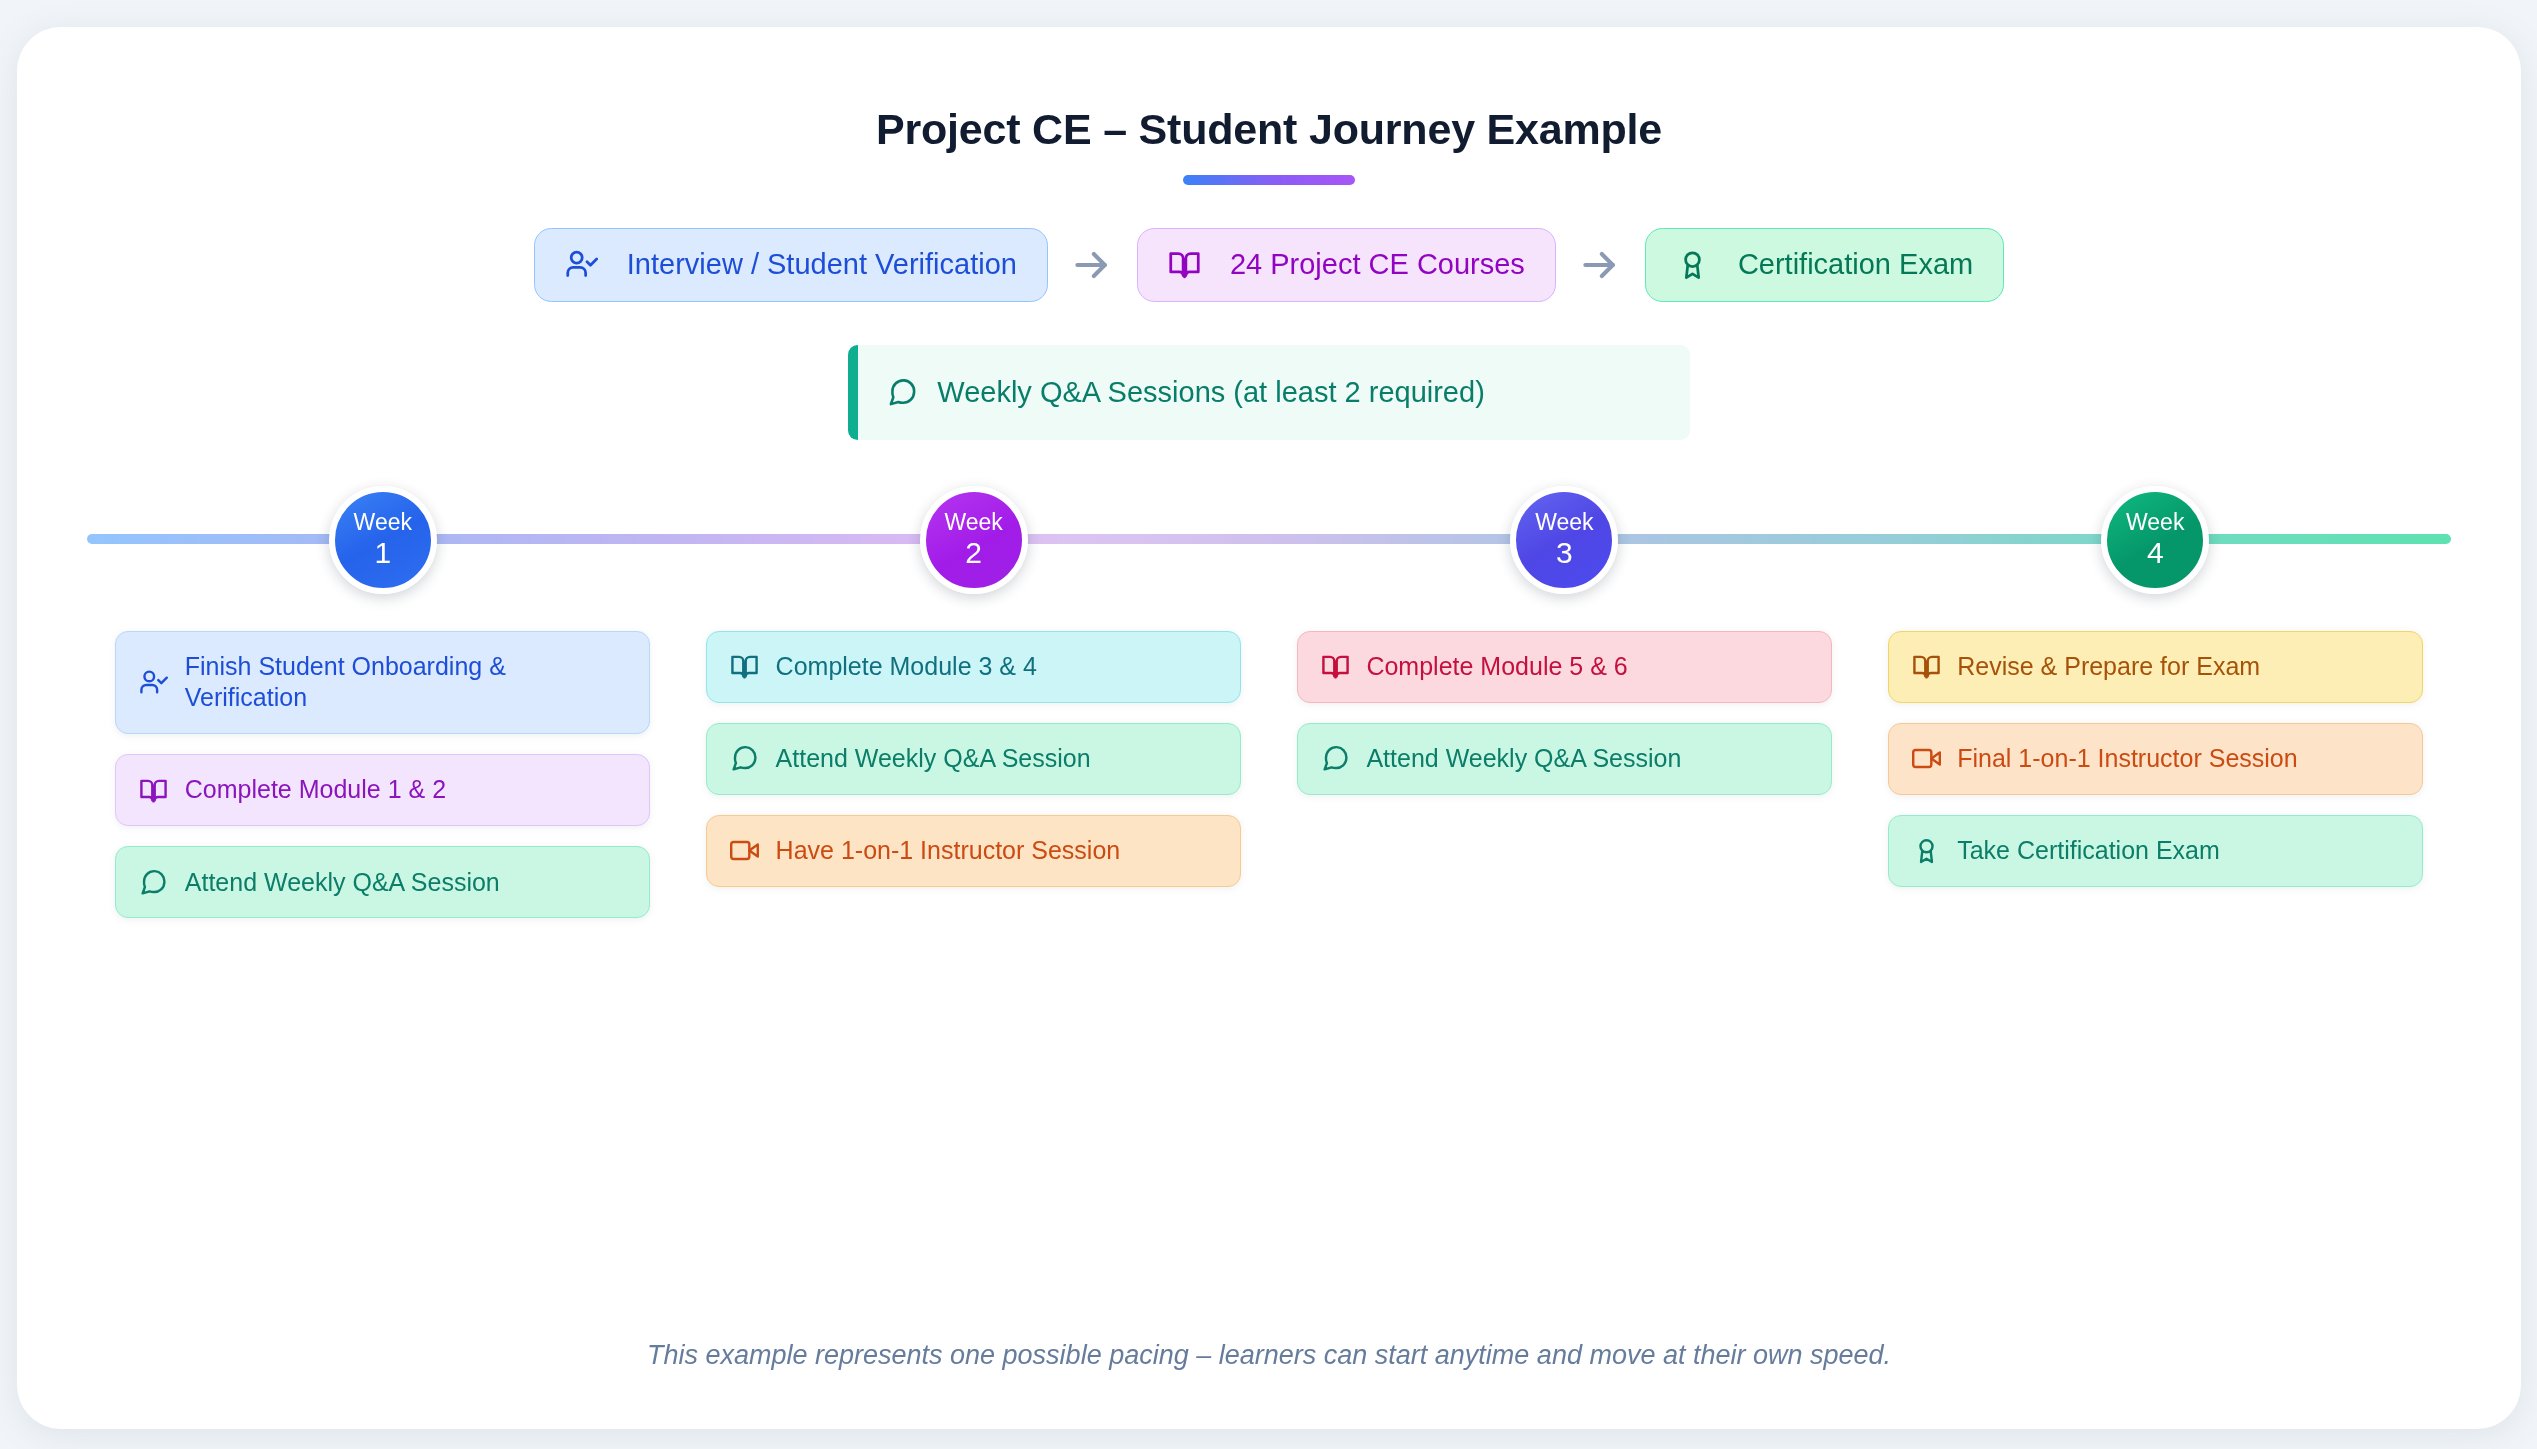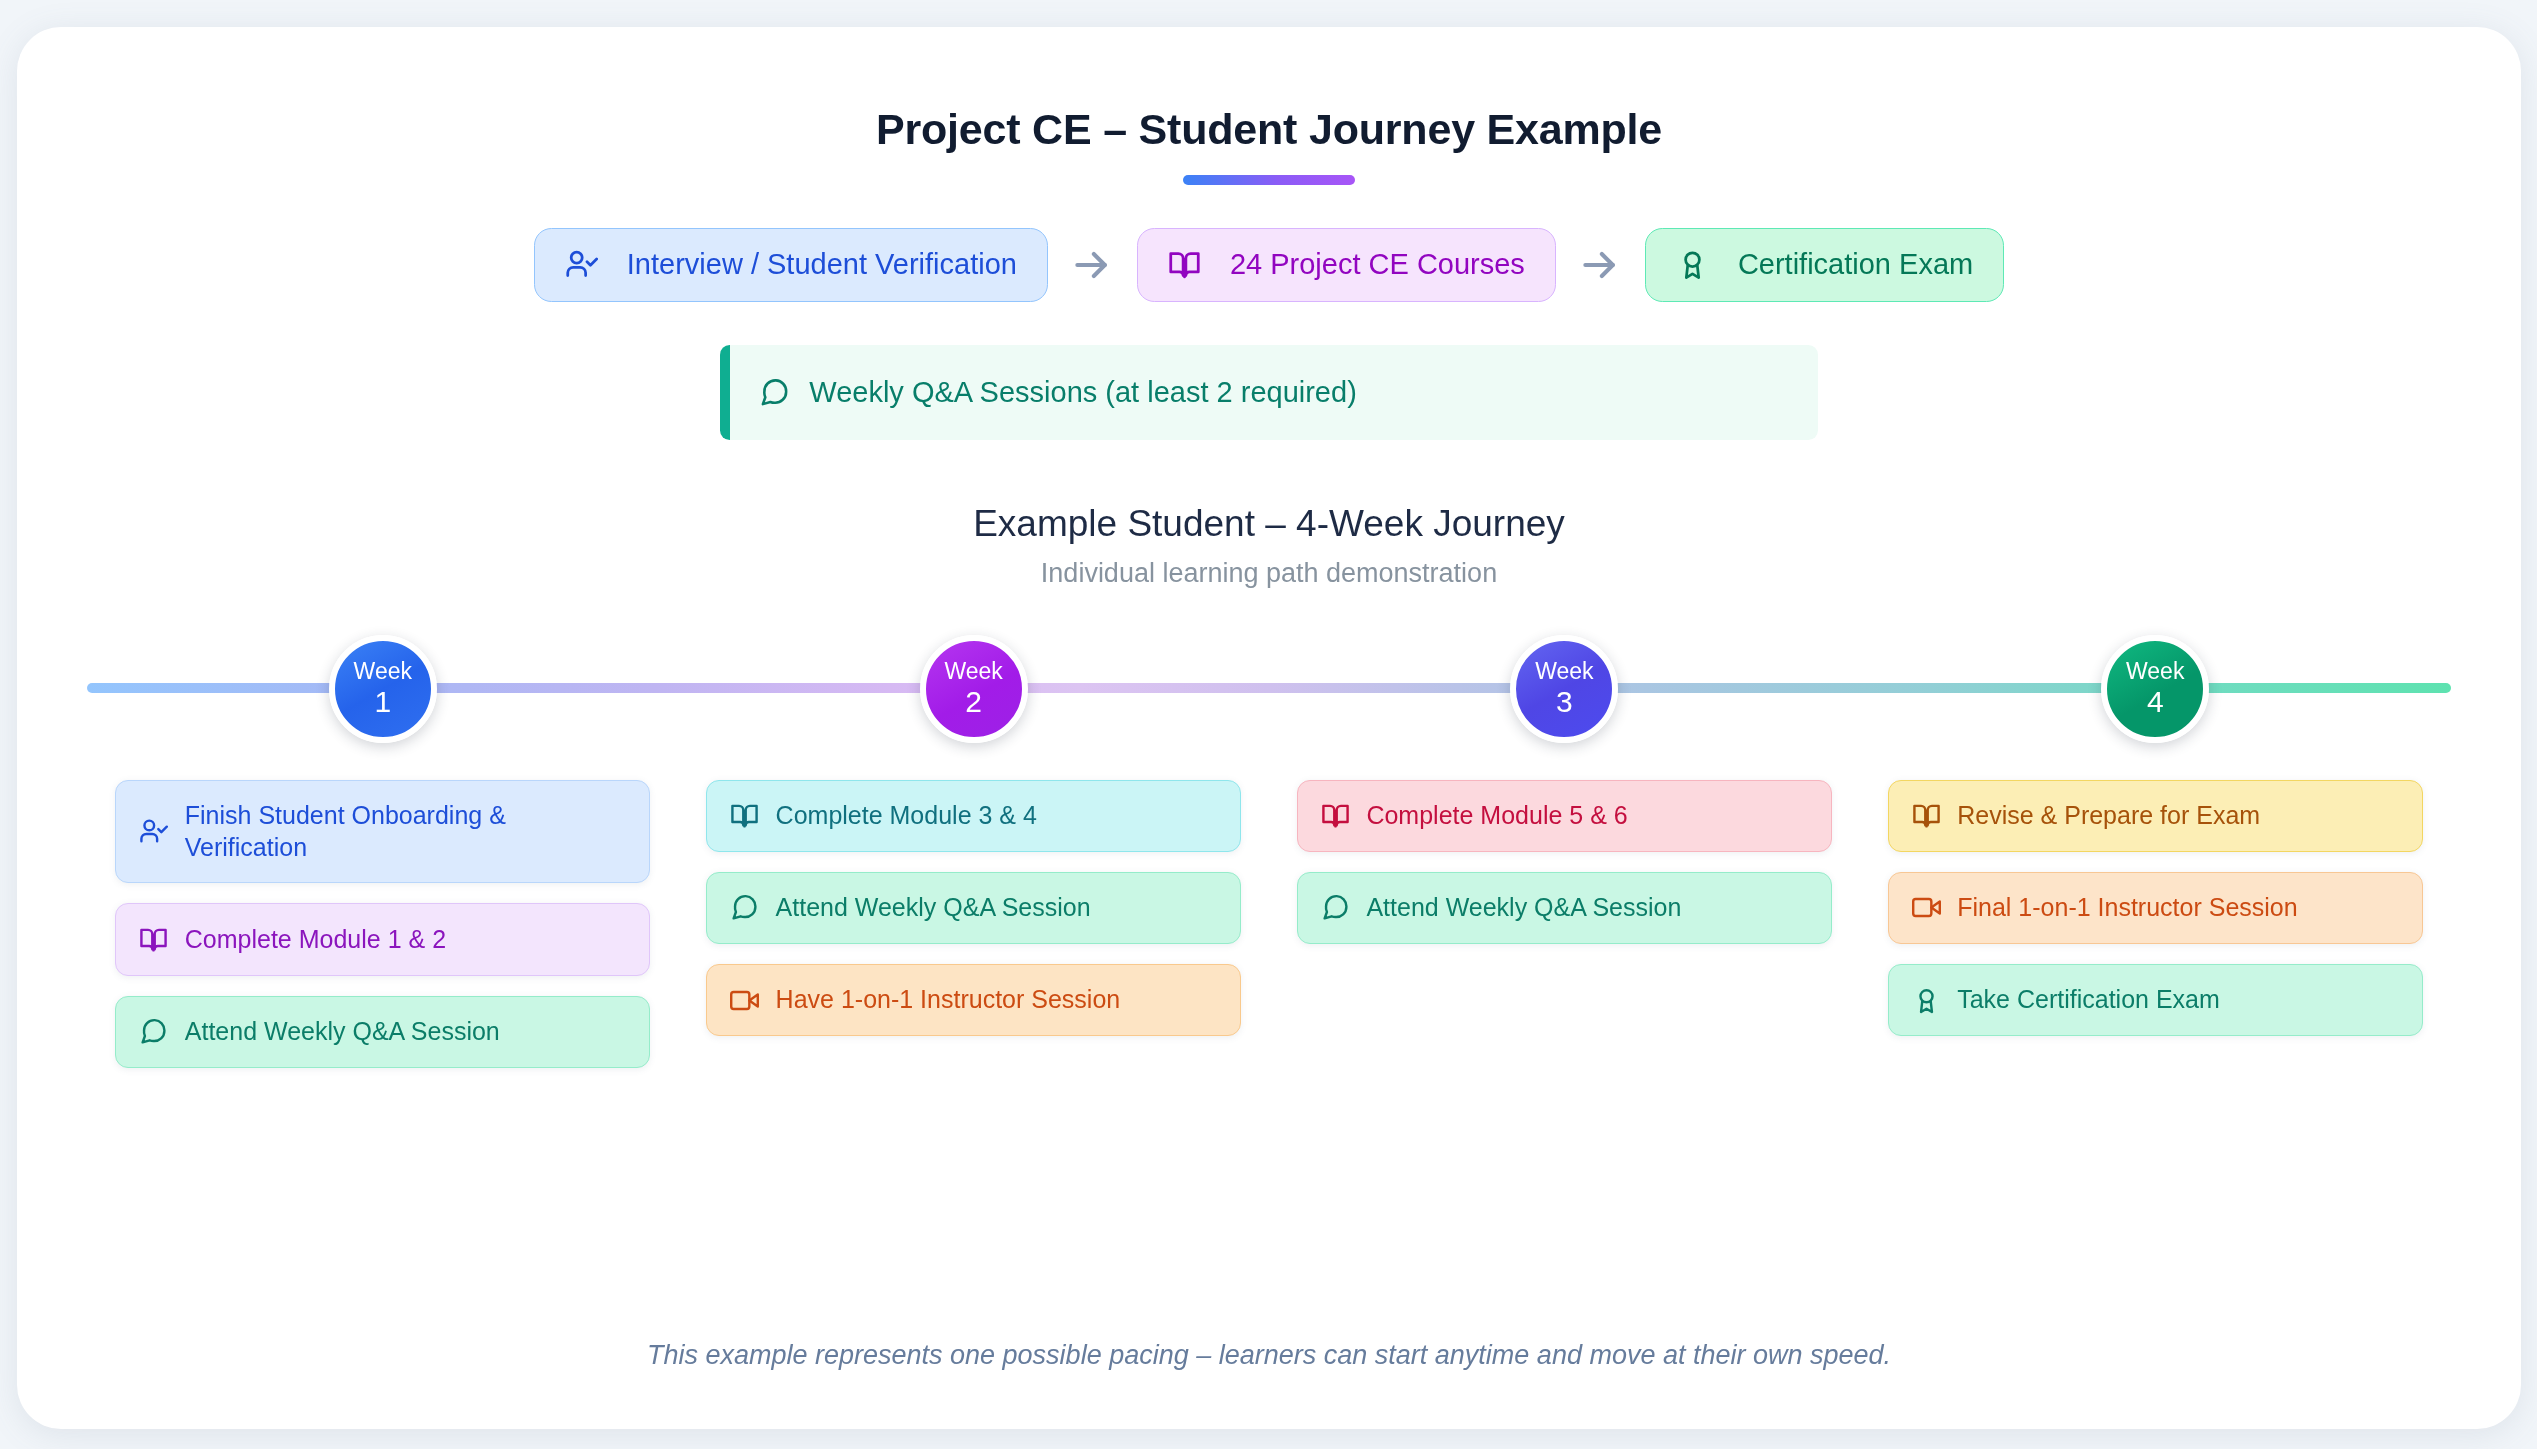--- a/index.html
+++ b/index.html
@@ -88,21 +88,21 @@
     align-items: center;
     gap: 19.3px;
     height: 95px;
     padding: 0 29px;
     font-size: 29px;
     border-radius: 9.7px;
     border-left-width: 10.6px;
     border-left-style: solid;
   }
   .banner .b-ico { display: flex; align-items: center; }
-  .banner-teal   { background: #eefbf6; border-left-color: #0fae91; color: #087e6a; width: 1098px; }
+  .banner-teal   { background: #eefbf6; border-left-color: #0fae91; color: #087e6a; width: 842px; }
   .banner-orange { background: #fef3ea; border-left-color: #f2730c; color: #d2521b; width: 966px; }
 
   
   .section-head { text-align: center; margin-top: 62px; }
   .section-title {
     font-size: 37px;
     color: #1e2b45;
     line-height: 1.18;
   }
   .section-sub {
@@ -265,24 +265,20 @@
         <div class="banner banner-teal">
           <span class="b-ico">
             <svg width="31" height="31" viewBox="0 0 24 24" fill="none" stroke="currentColor" stroke-width="2" stroke-linecap="round" stroke-linejoin="round">
               <path d="M21 11.5a8.4 8.4 0 0 1-9 8.4 9 9 0 0 1-3.2-.6L3 21l1.9-5.3A8.4 8.4 0 0 1 4.2 11a8.4 8.4 0 0 1 8.4-8.4h.5A8.4 8.4 0 0 1 21 11z"></path>
             </svg>
           </span>
           <span>Weekly Q&amp;A Sessions (at least 2 required)</span>
         </div>
       </div>
 
-    <div class="section-head">
-      <div class="section-title">Example Student – 4-Week Journey</div>
-      <div class="section-sub">Individual learning path demonstration</div>
-    </div>
 
     <div class="timeline-wrap">
       <div class="timeline-line"></div>
       <div class="timeline-nodes" id="node-row">
           <div class="node-cell">
             <div class="node node-1">
               <div class="n-word">Week</div>
               <div class="n-num">1</div>
             </div>
           </div>

